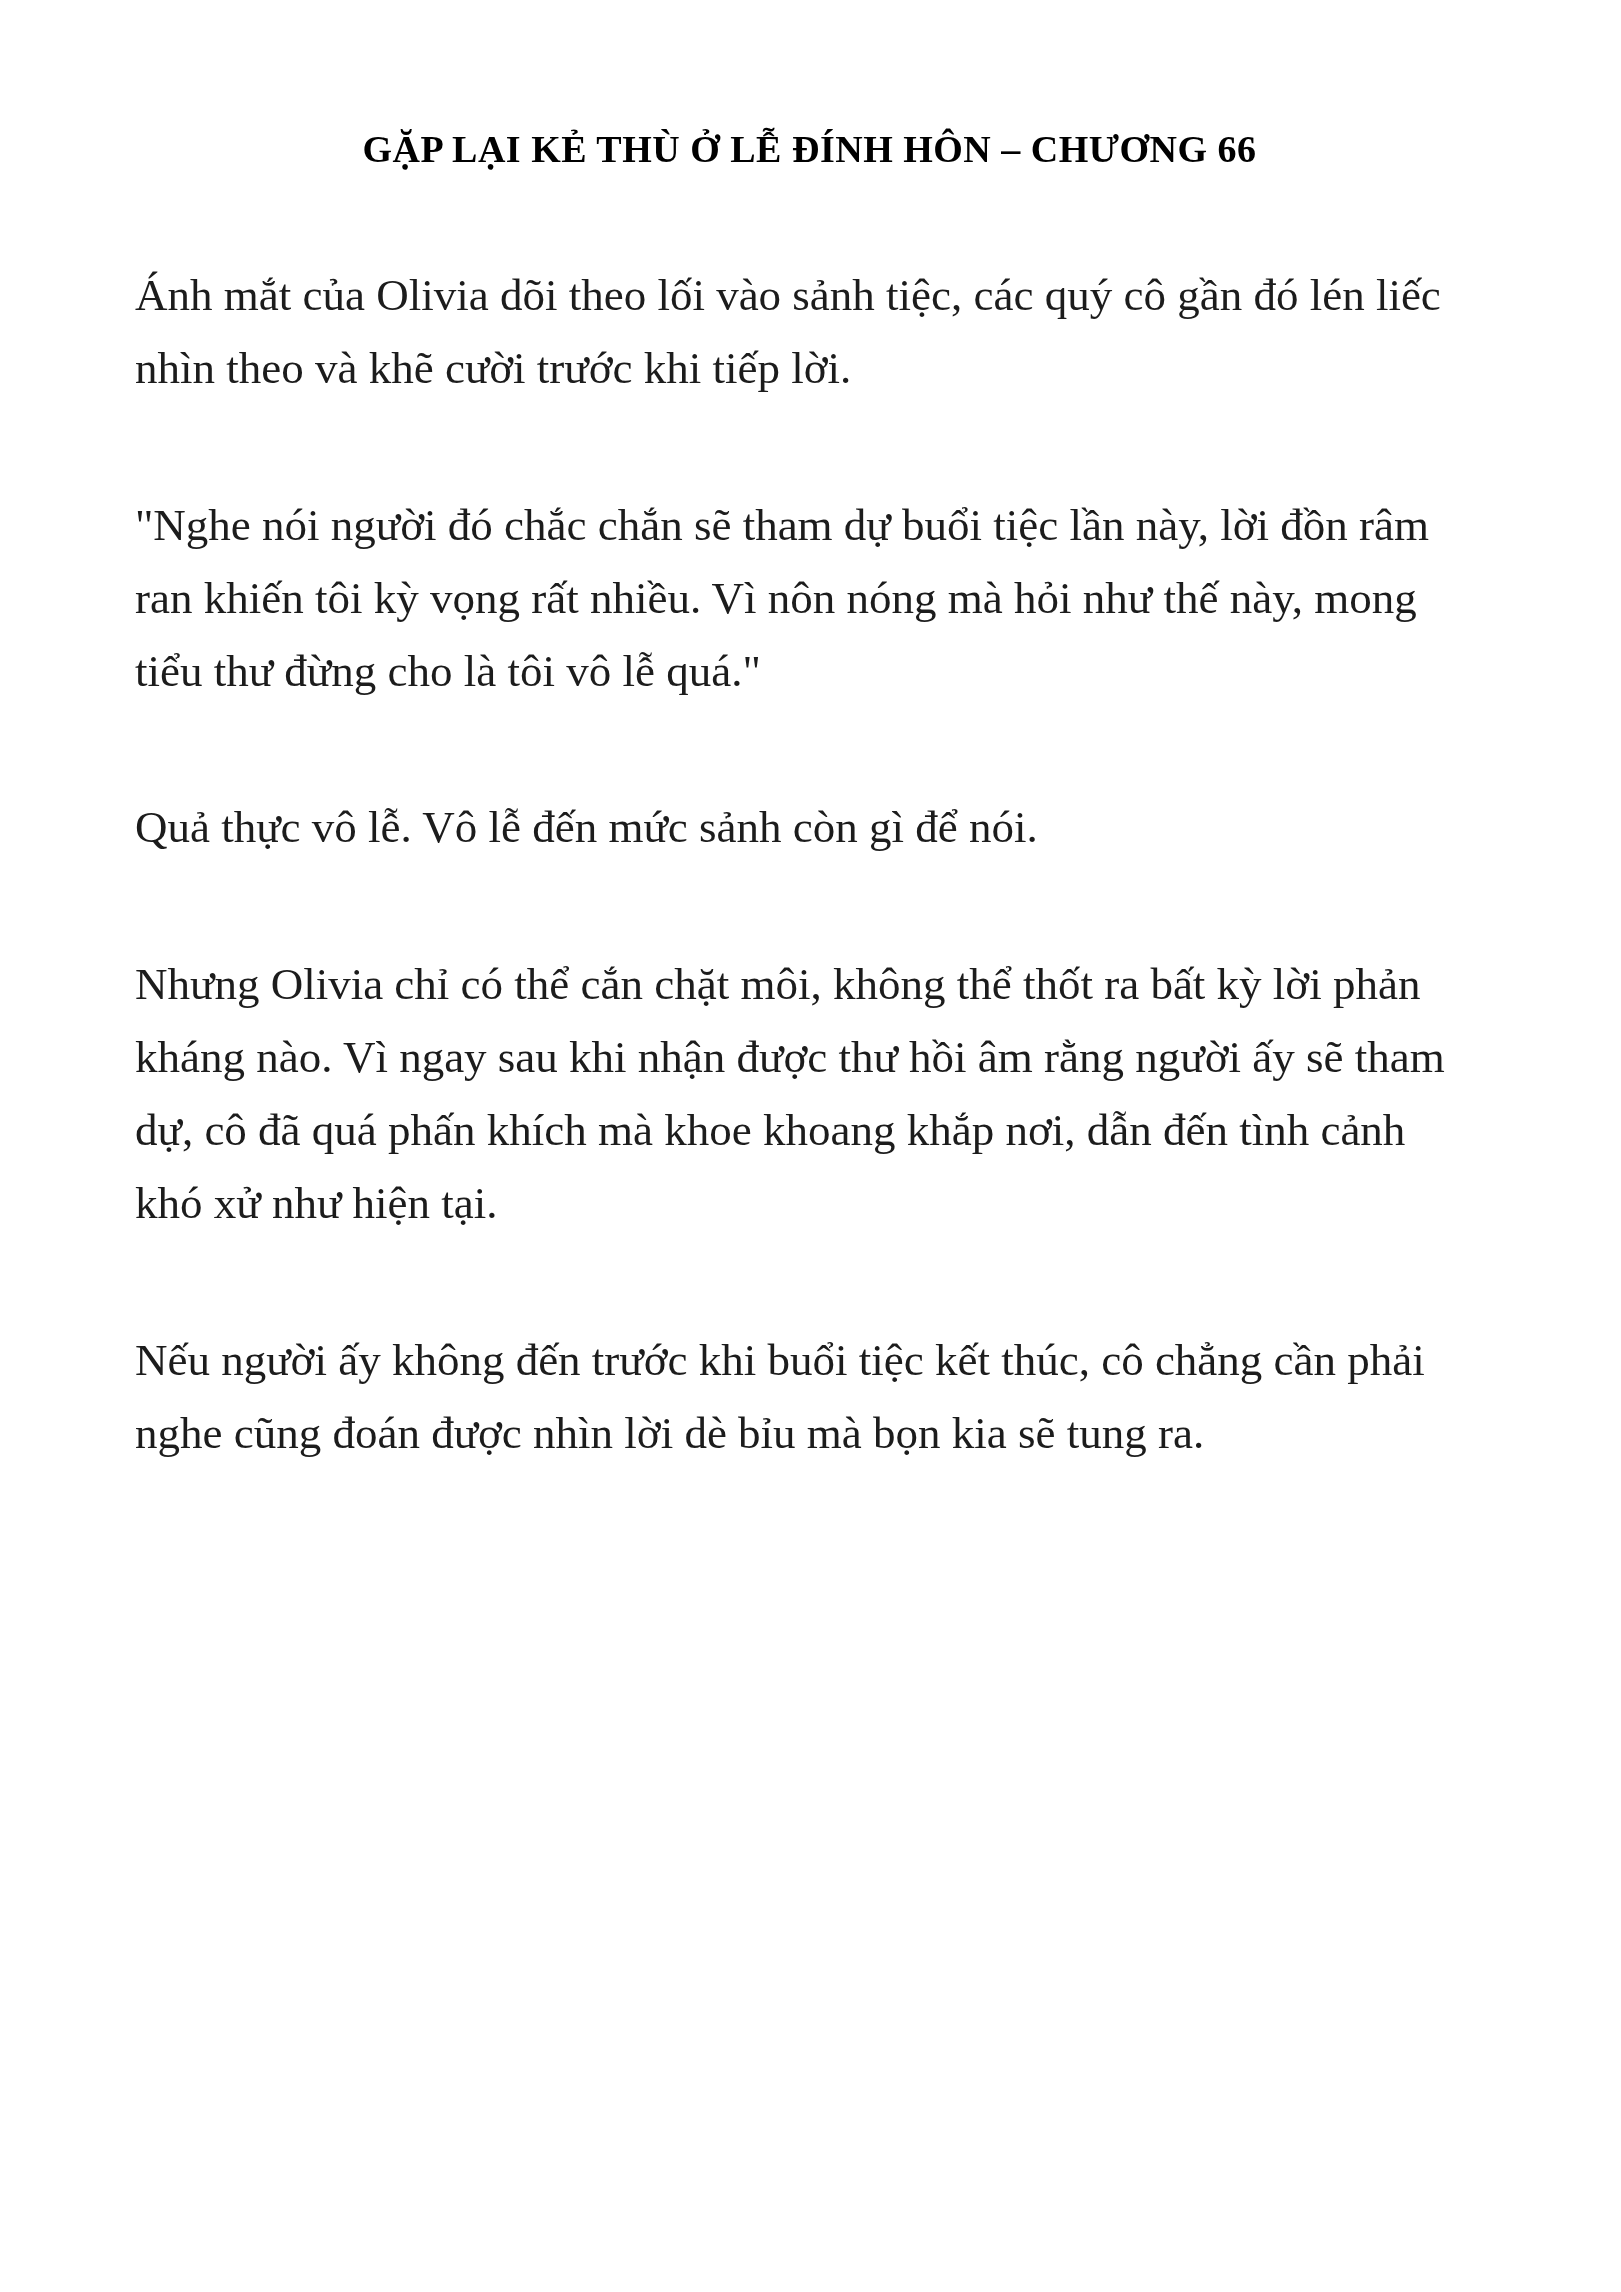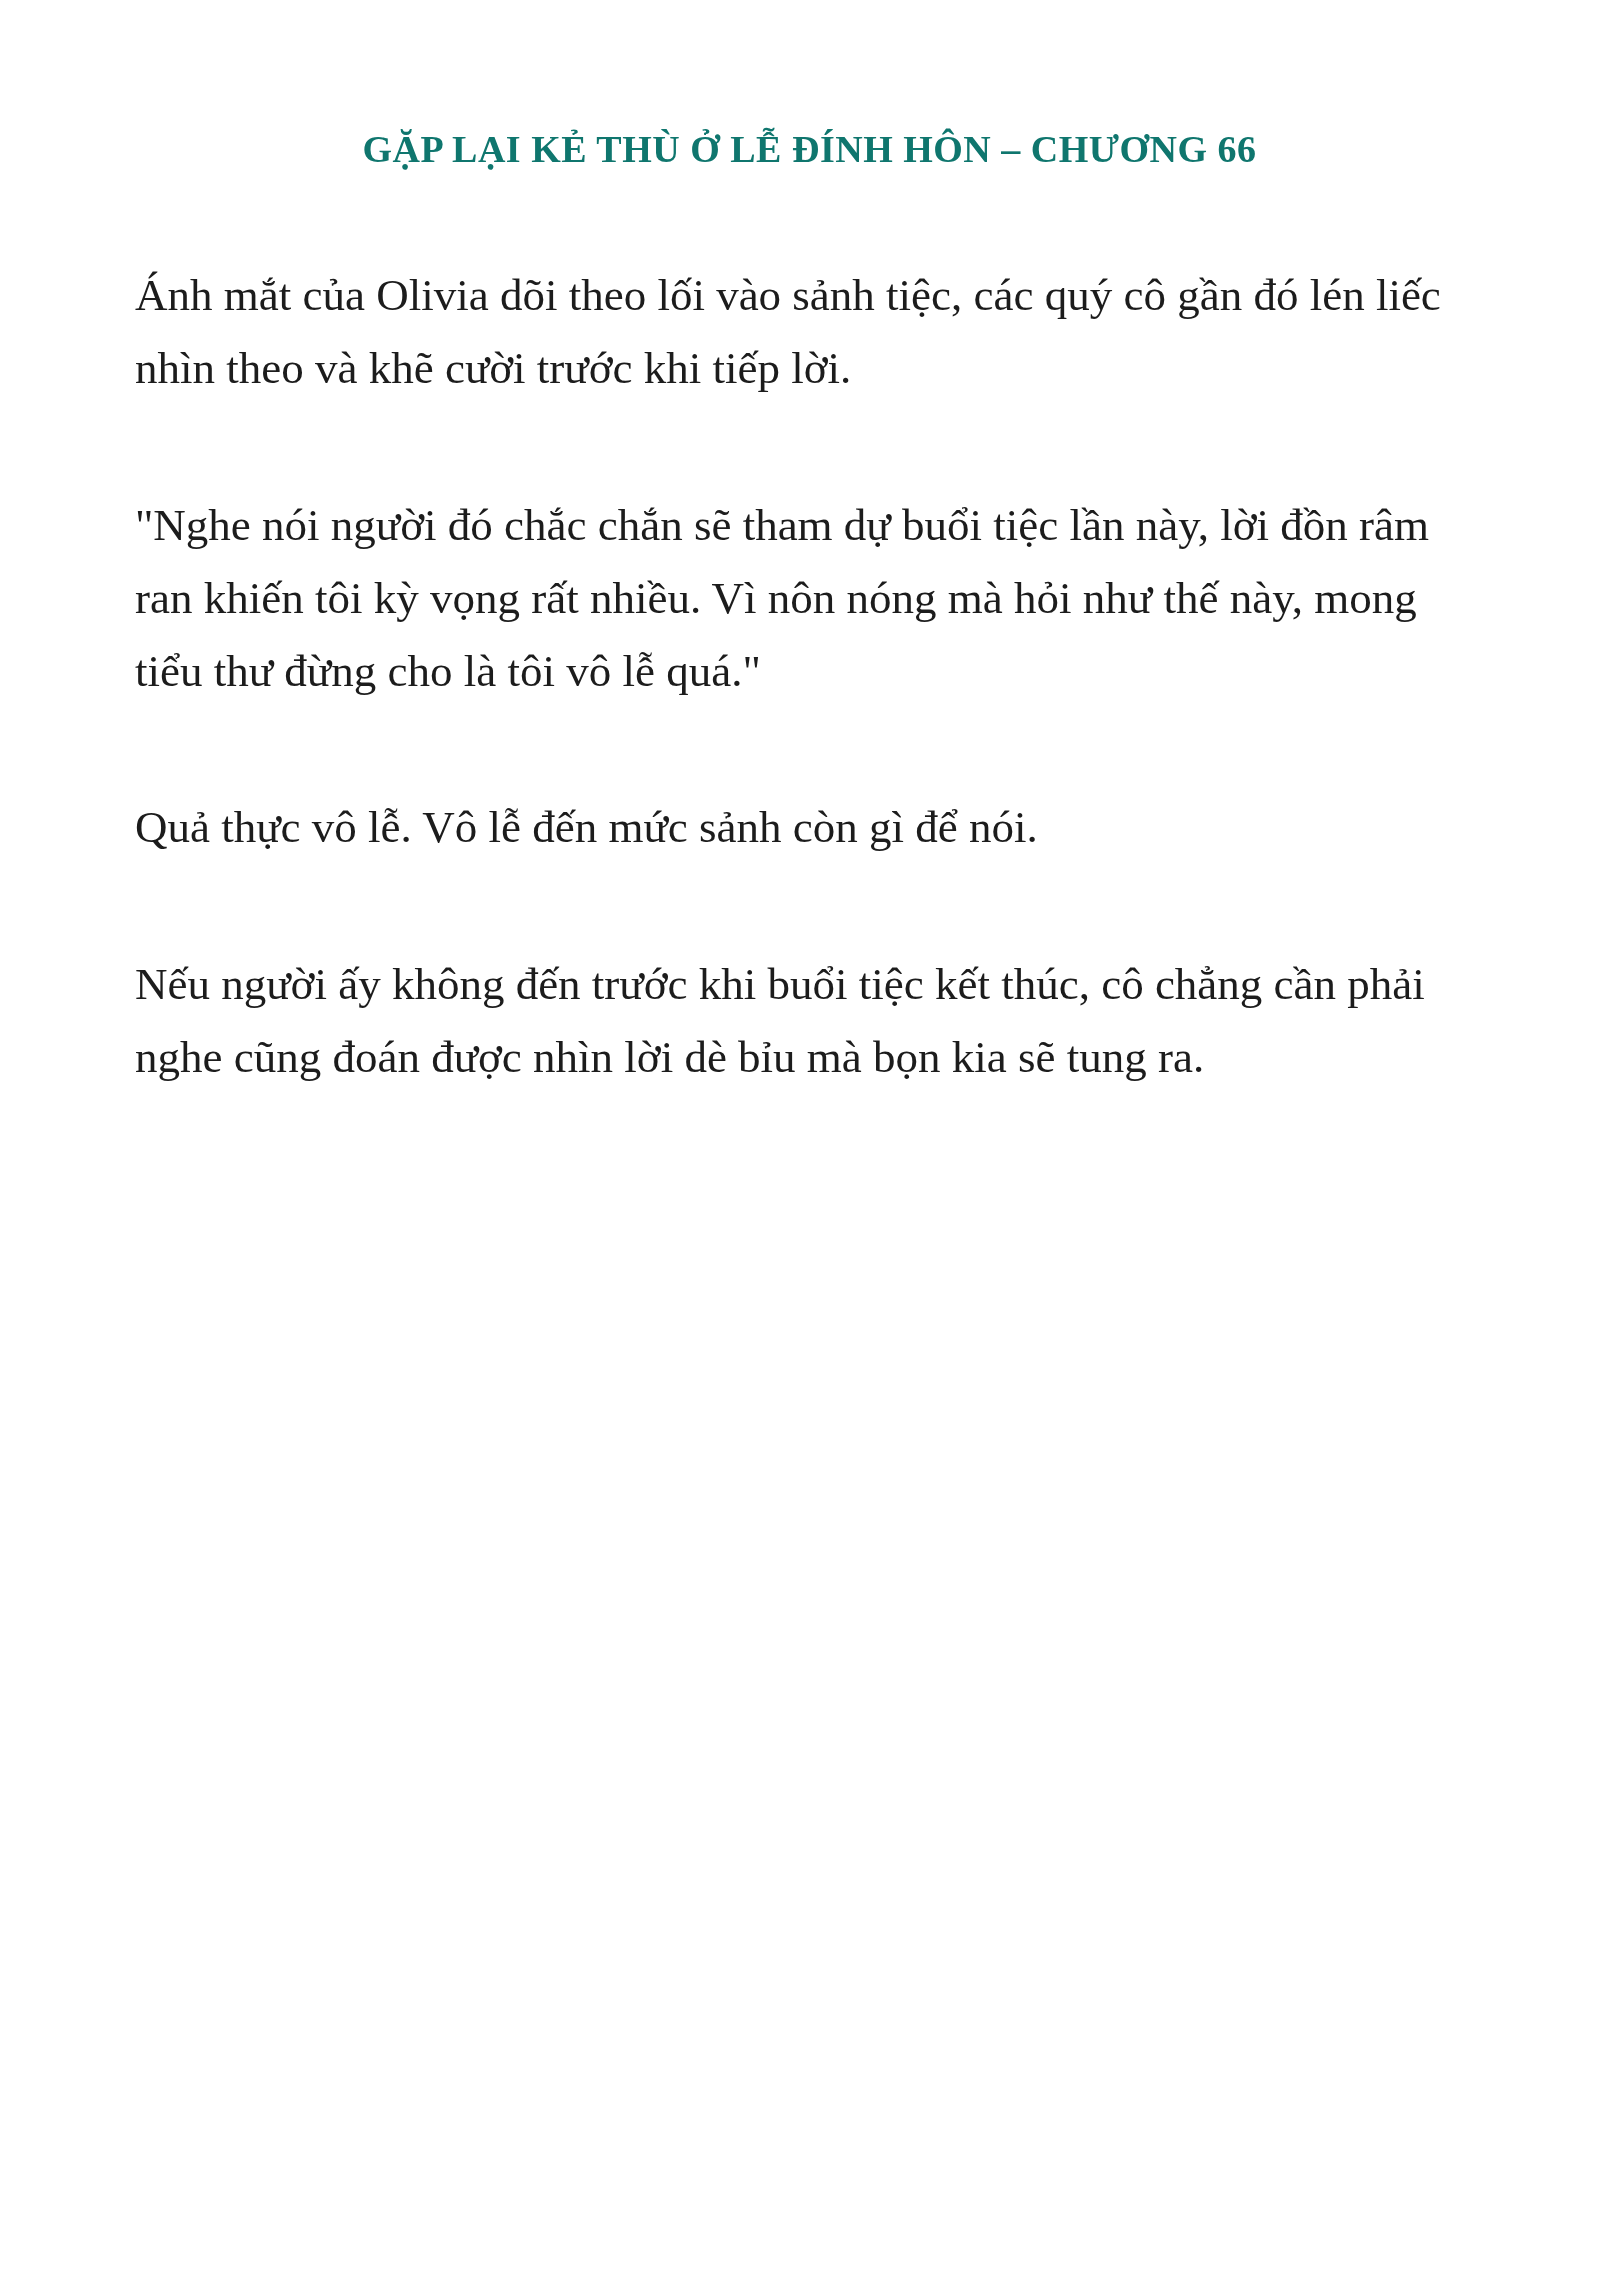--- a/index.html
+++ b/index.html
@@ -17,21 +17,21 @@
     overflow: hidden;
   }
   .content {
     padding: 127px 137px 0 135px;
   }
   .doc-title {
     text-align: center;
     font-weight: bold;
     font-size: 38px;
     letter-spacing: 0.5px;
-    color: #0f766e;
+    color: #000000;
     margin-bottom: 88px;
   }
   .paragraph {
     font-size: 45px;
     line-height: 1.62;
     color: #1c1c1c;
     margin-bottom: 84px;
     text-align: left;
   }
   .paragraph:last-child {
@@ -44,17 +44,18 @@
 <div class="page">
   <div class="content">
     <h1 class="doc-title">GẶP LẠI KẺ THÙ Ở LỄ ĐÍNH HÔN – CHƯƠNG 66</h1>
 
     <p class="paragraph">Ánh mắt của Olivia dõi theo lối vào sảnh tiệc, các quý cô gần đó lén liếc nhìn theo và khẽ cười trước khi tiếp lời.</p>
 
     <p class="paragraph">"Nghe nói người đó chắc chắn sẽ tham dự buổi tiệc lần này, lời đồn râm ran khiến tôi kỳ vọng rất nhiều. Vì nôn nóng mà hỏi như thế này, mong tiểu thư đừng cho là tôi vô lễ quá."</p>
 
     <p class="paragraph">Quả thực vô lễ. Vô lễ đến mức sảnh còn gì để nói.</p>
 
+    <p class="paragraph">Nhưng Olivia chỉ có thể cắn chặt môi, không thể thốt ra bất kỳ lời phản kháng nào. Vì ngay sau khi nhận được thư hồi âm rằng người ấy sẽ tham dự, cô đã quá phấn khích mà khoe khoang khắp nơi, dẫn đến tình cảnh khó xử như hiện tại.</p>
 
     <p class="paragraph">Nếu người ấy không đến trước khi buổi tiệc kết thúc, cô chẳng cần phải nghe cũng đoán được nhìn lời dè bỉu mà bọn kia sẽ tung ra.</p>
   </div>
 </div>
 
 
 </body></html>

